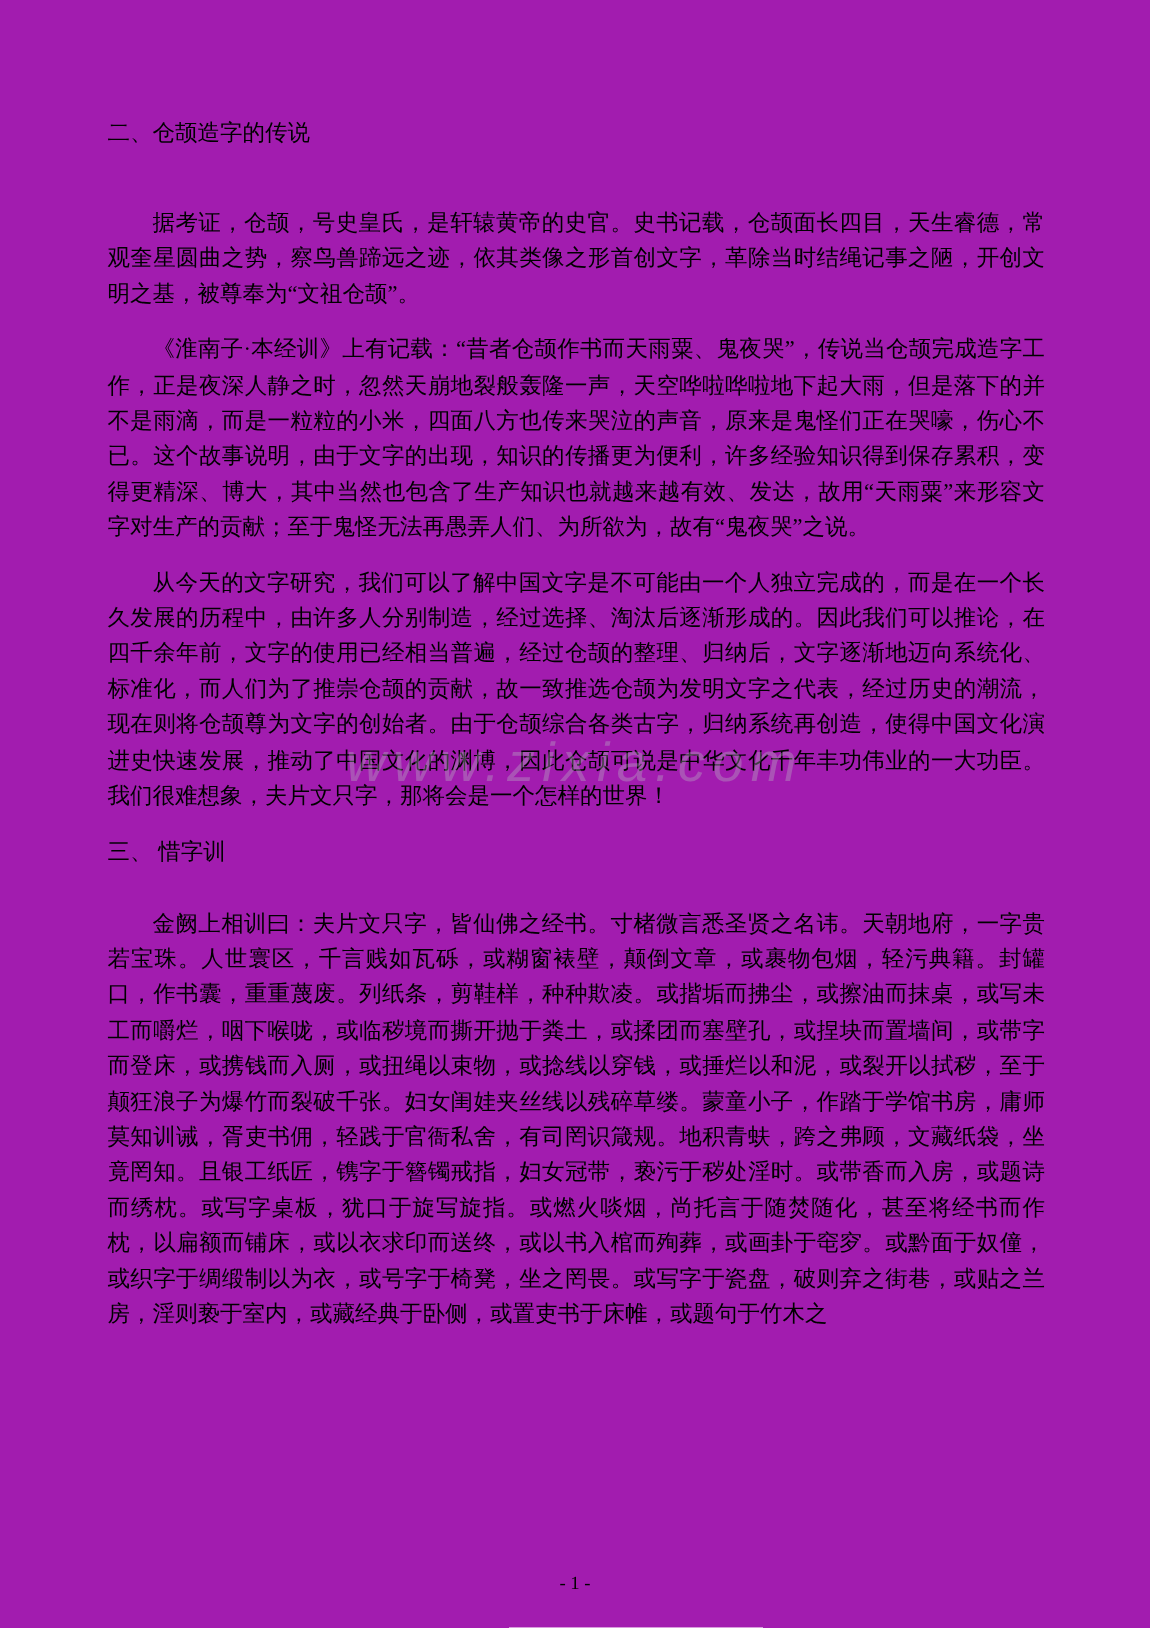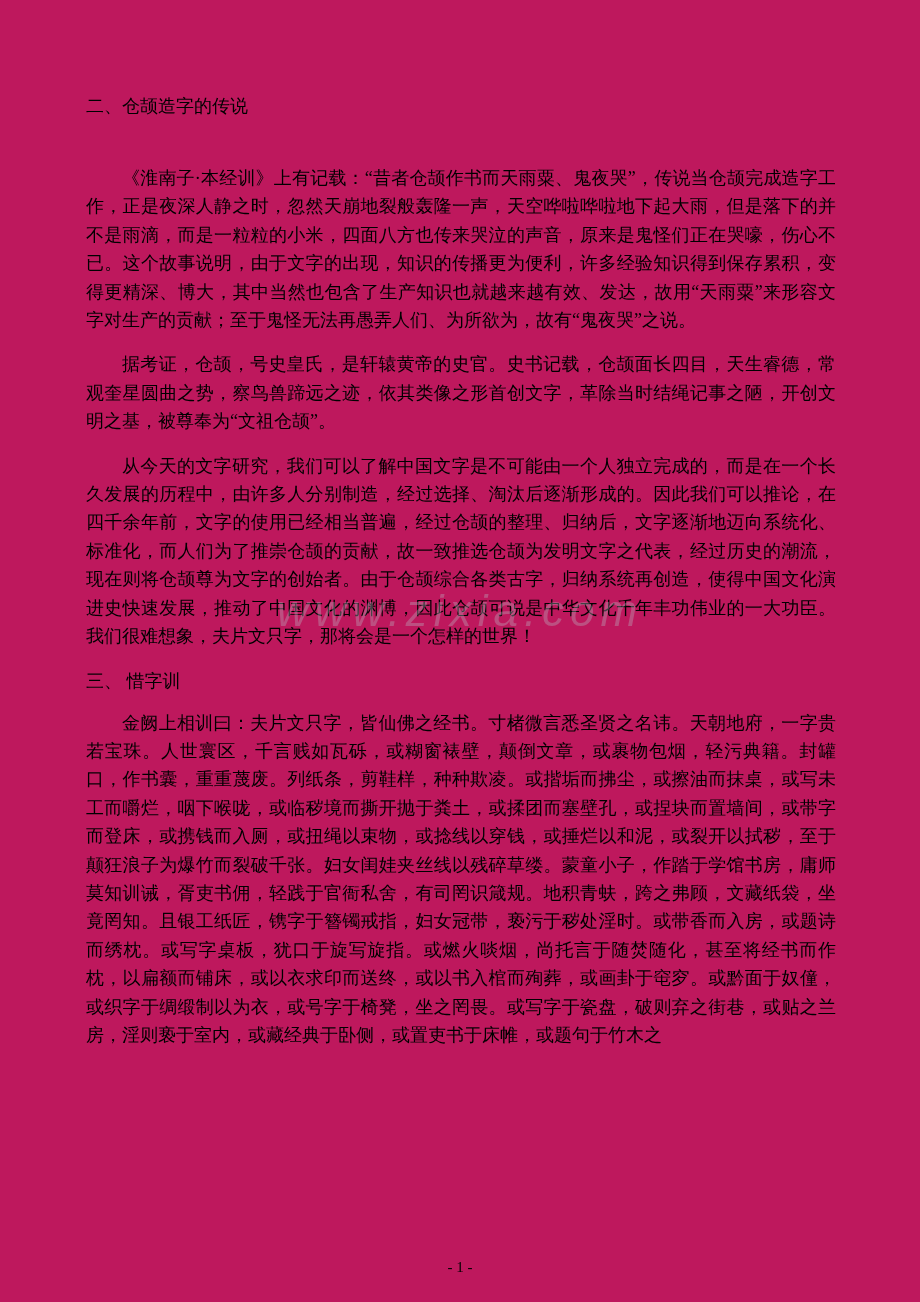--- a/index.html
+++ b/index.html
@@ -13,30 +13,30 @@
     font-family: "Liberation Serif", "DejaVu Serif", serif;
     color: #000000;
   }
   .page {
     position: relative;
     width: 920px;
     height: 1302px;
     box-sizing: border-box;
     padding: 92px 84px 0 86px;
     overflow: hidden;
-    background: #be185d;
+    background: #a21caf;
   }
   .sec-title {
     font-size: 18px;
     font-weight: normal;
     line-height: 28px;
     margin: 0 0 44px 0;
   }
   .sec-title.second {
-    margin: 10px 0 14px 0;
+    margin: 10px 0 30px 0;
   }
   .body-para {
     font-size: 18px;
     line-height: 28.4px;
     text-align: justify;
     text-indent: 2em;
     margin: 0 0 16px 0;
   }
   .watermark {
     position: absolute;
@@ -64,23 +64,23 @@
   }
 </style>
 </head>
 <body>
 
 <div class="page">
 
   <h2 class="sec-title">二、仓颉造字的传说</h2>
 
 
+  <p class="body-para">据考证，仓颉，号史皇氏，是轩辕黄帝的史官。史书记载，仓颉面长四目，天生睿德，常观奎星圆曲之势，察鸟兽蹄远之迹，依其类像之形首创文字，革除当时结绳记事之陋，开创文明之基，被尊奉为“文祖仓颉”。</p>
+
   <p class="body-para">《淮南子·本经训》上有记载：“昔者仓颉作书而天雨粟、鬼夜哭”，传说当仓颉完成造字工作，正是夜深人静之时，忽然天崩地裂般轰隆一声，天空哗啦哗啦地下起大雨，但是落下的并不是雨滴，而是一粒粒的小米，四面八方也传来哭泣的声音，原来是鬼怪们正在哭嚎，伤心不已。这个故事说明，由于文字的出现，知识的传播更为便利，许多经验知识得到保存累积，变得更精深、博大，其中当然也包含了生产知识也就越来越有效、发达，故用“天雨粟”来形容文字对生产的贡献；至于鬼怪无法再愚弄人们、为所欲为，故有“鬼夜哭”之说。</p>
-
-  <p class="body-para">据考证，仓颉，号史皇氏，是轩辕黄帝的史官。史书记载，仓颉面长四目，天生睿德，常观奎星圆曲之势，察鸟兽蹄远之迹，依其类像之形首创文字，革除当时结绳记事之陋，开创文明之基，被尊奉为“文祖仓颉”。</p>
 
   <p class="body-para">从今天的文字研究，我们可以了解中国文字是不可能由一个人独立完成的，而是在一个长久发展的历程中，由许多人分别制造，经过选择、淘汰后逐渐形成的。因此我们可以推论，在四千余年前，文字的使用已经相当普遍，经过仓颉的整理、归纳后，文字逐渐地迈向系统化、标准化，而人们为了推崇仓颉的贡献，故一致推选仓颉为发明文字之代表，经过历史的潮流，现在则将仓颉尊为文字的创始者。由于仓颉综合各类古字，归纳系统再创造，使得中国文化演进史快速发展，推动了中国文化的渊博，因此仓颉可说是中华文化千年丰功伟业的一大功臣。我们很难想象，夫片文只字，那将会是一个怎样的世界！</p>
 
   <h2 class="sec-title second">三、 惜字训</h2>
 
   <p class="body-para">金阙上相训曰：夫片文只字，皆仙佛之经书。寸楮微言悉圣贤之名讳。天朝地府，一字贵若宝珠。人世寰区，千言贱如瓦砾，或糊窗裱壁，颠倒文章，或裹物包烟，轻污典籍。封罐口，作书囊，重重蔑废。列纸条，剪鞋样，种种欺凌。或揩垢而拂尘，或擦油而抹桌，或写未工而嚼烂，咽下喉咙，或临秽境而撕开抛于粪土，或揉团而塞壁孔，或捏块而置墙间，或带字而登床，或携钱而入厕，或扭绳以束物，或捻线以穿钱，或捶烂以和泥，或裂开以拭秽，至于颠狂浪子为爆竹而裂破千张。妇女闺娃夹丝线以残碎草缕。蒙童小子，作踏于学馆书房，庸师莫知训诫，胥吏书佣，轻践于官衙私舍，有司罔识箴规。地积青蚨，跨之弗顾，文藏纸袋，坐竟罔知。且银工纸匠，镌字于簪镯戒指，妇女冠带，亵污于秽处淫时。或带香而入房，或题诗而绣枕。或写字桌板，犹口于旋写旋指。或燃火啖烟，尚托言于随焚随化，甚至将经书而作枕，以扁额而铺床，或以衣求印而送终，或以书入棺而殉葬，或画卦于窀穸。或黔面于奴僮，或织字于绸缎制以为衣，或号字于椅凳，坐之罔畏。或写字于瓷盘，破则弃之街巷，或贴之兰房，淫则亵于室内，或藏经典于卧侧，或置吏书于床帷，或题句于竹木之</p>
 
   <div class="watermark">www.zixia.com</div>
 
   <div class="page-number">- 1 -</div>

